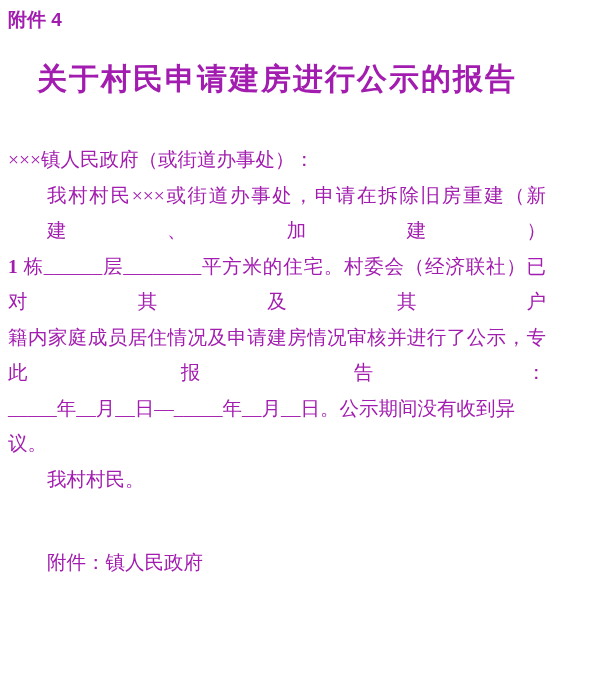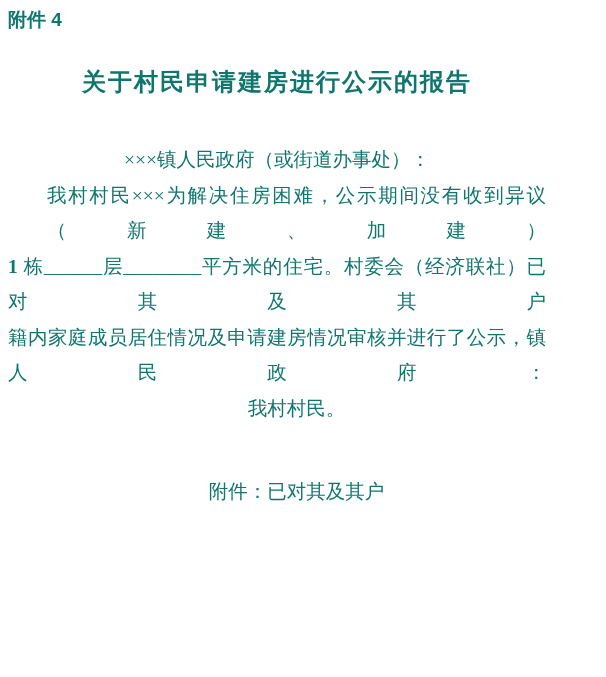--- a/index.html
+++ b/index.html
@@ -7,55 +7,54 @@
     padding: 0;
     background: #ffffff;
   }
   .page {
     position: relative;
     width: 554px;
     height: 677px;
     box-sizing: border-box;
     padding: 8px 8px 0 8px;
     background: #ffffff;
-    color: #0f766e;
+    color: #a21caf;
     font-family: "Liberation Serif", "DejaVu Serif", serif;
     overflow: hidden;
   }
   .attachment {
     font-family: "Liberation Sans", "DejaVu Sans", sans-serif;
     font-weight: bold;
     font-size: 19px;
     line-height: 24px;
     text-align: left;
   }
   .title {
     margin: 31px 0 0 0;
-    font-family: Liberation Sans, sans-serif;
+    font-family: Liberation Mono, monospace;
     font-weight: bold;
-    font-size: 24px;
+    font-size: 30px;
     line-height: 37px;
     letter-spacing: 2px;
     text-align: center;
   }
   .subtitle {
     margin-top: 30px;
     font-size: 19px;
     line-height: 24px;
     letter-spacing: 3px;
     text-align: center;
   }
   .body {
     margin-top: 42px;
     font-size: 19.5px;
     line-height: 35.5px;
   }
   .line {
     white-space: pre-wrap;
-    text-align: center;
   }
   .line.indent {
     padding-left: 2em;
   }
   .line.stretch {
     text-align: justify;
     text-align-last: justify;
   }
   .num {
     font-weight: bold;
@@ -73,26 +72,27 @@
 
   <div class="attachment">附件 4</div>
 
   <h1 class="title">关于村民申请建房进行公示的报告</h1>
 
 
   <div class="body">
 
     <div class="line">×××镇人民政府（或街道办事处）：</div>
 
-    <div class="line indent stretch">我村村民×××为解决住房困难，公示期间没有收到异议（新建、加建）</div>
+    <div class="line indent stretch">我村村民×××或街道办事处，申请在拆除旧房重建（新建、加建）</div>
 
     <div class="line stretch"><span class="num">1</span><span> 栋______层________平方米的住宅。村委会（经济联社）已对其及其户</span></div>
 
-    <div class="line stretch">籍内家庭成员居住情况及申请建房情况审核并进行了公示，镇人民政府：</div>
+    <div class="line stretch">籍内家庭成员居住情况及申请建房情况审核并进行了公示，专此报告：</div>
 
+    <div class="line">_____年__月__日—_____年__月__日。公示期间没有收到异议。</div>
 
     <div class="line indent">我村村民。</div>
 
   </div>
 
-  <div class="note line indent">附件：已对其及其户</div>
+  <div class="note line indent">附件：镇人民政府</div>
 
 </div>
 
 </body></html>

